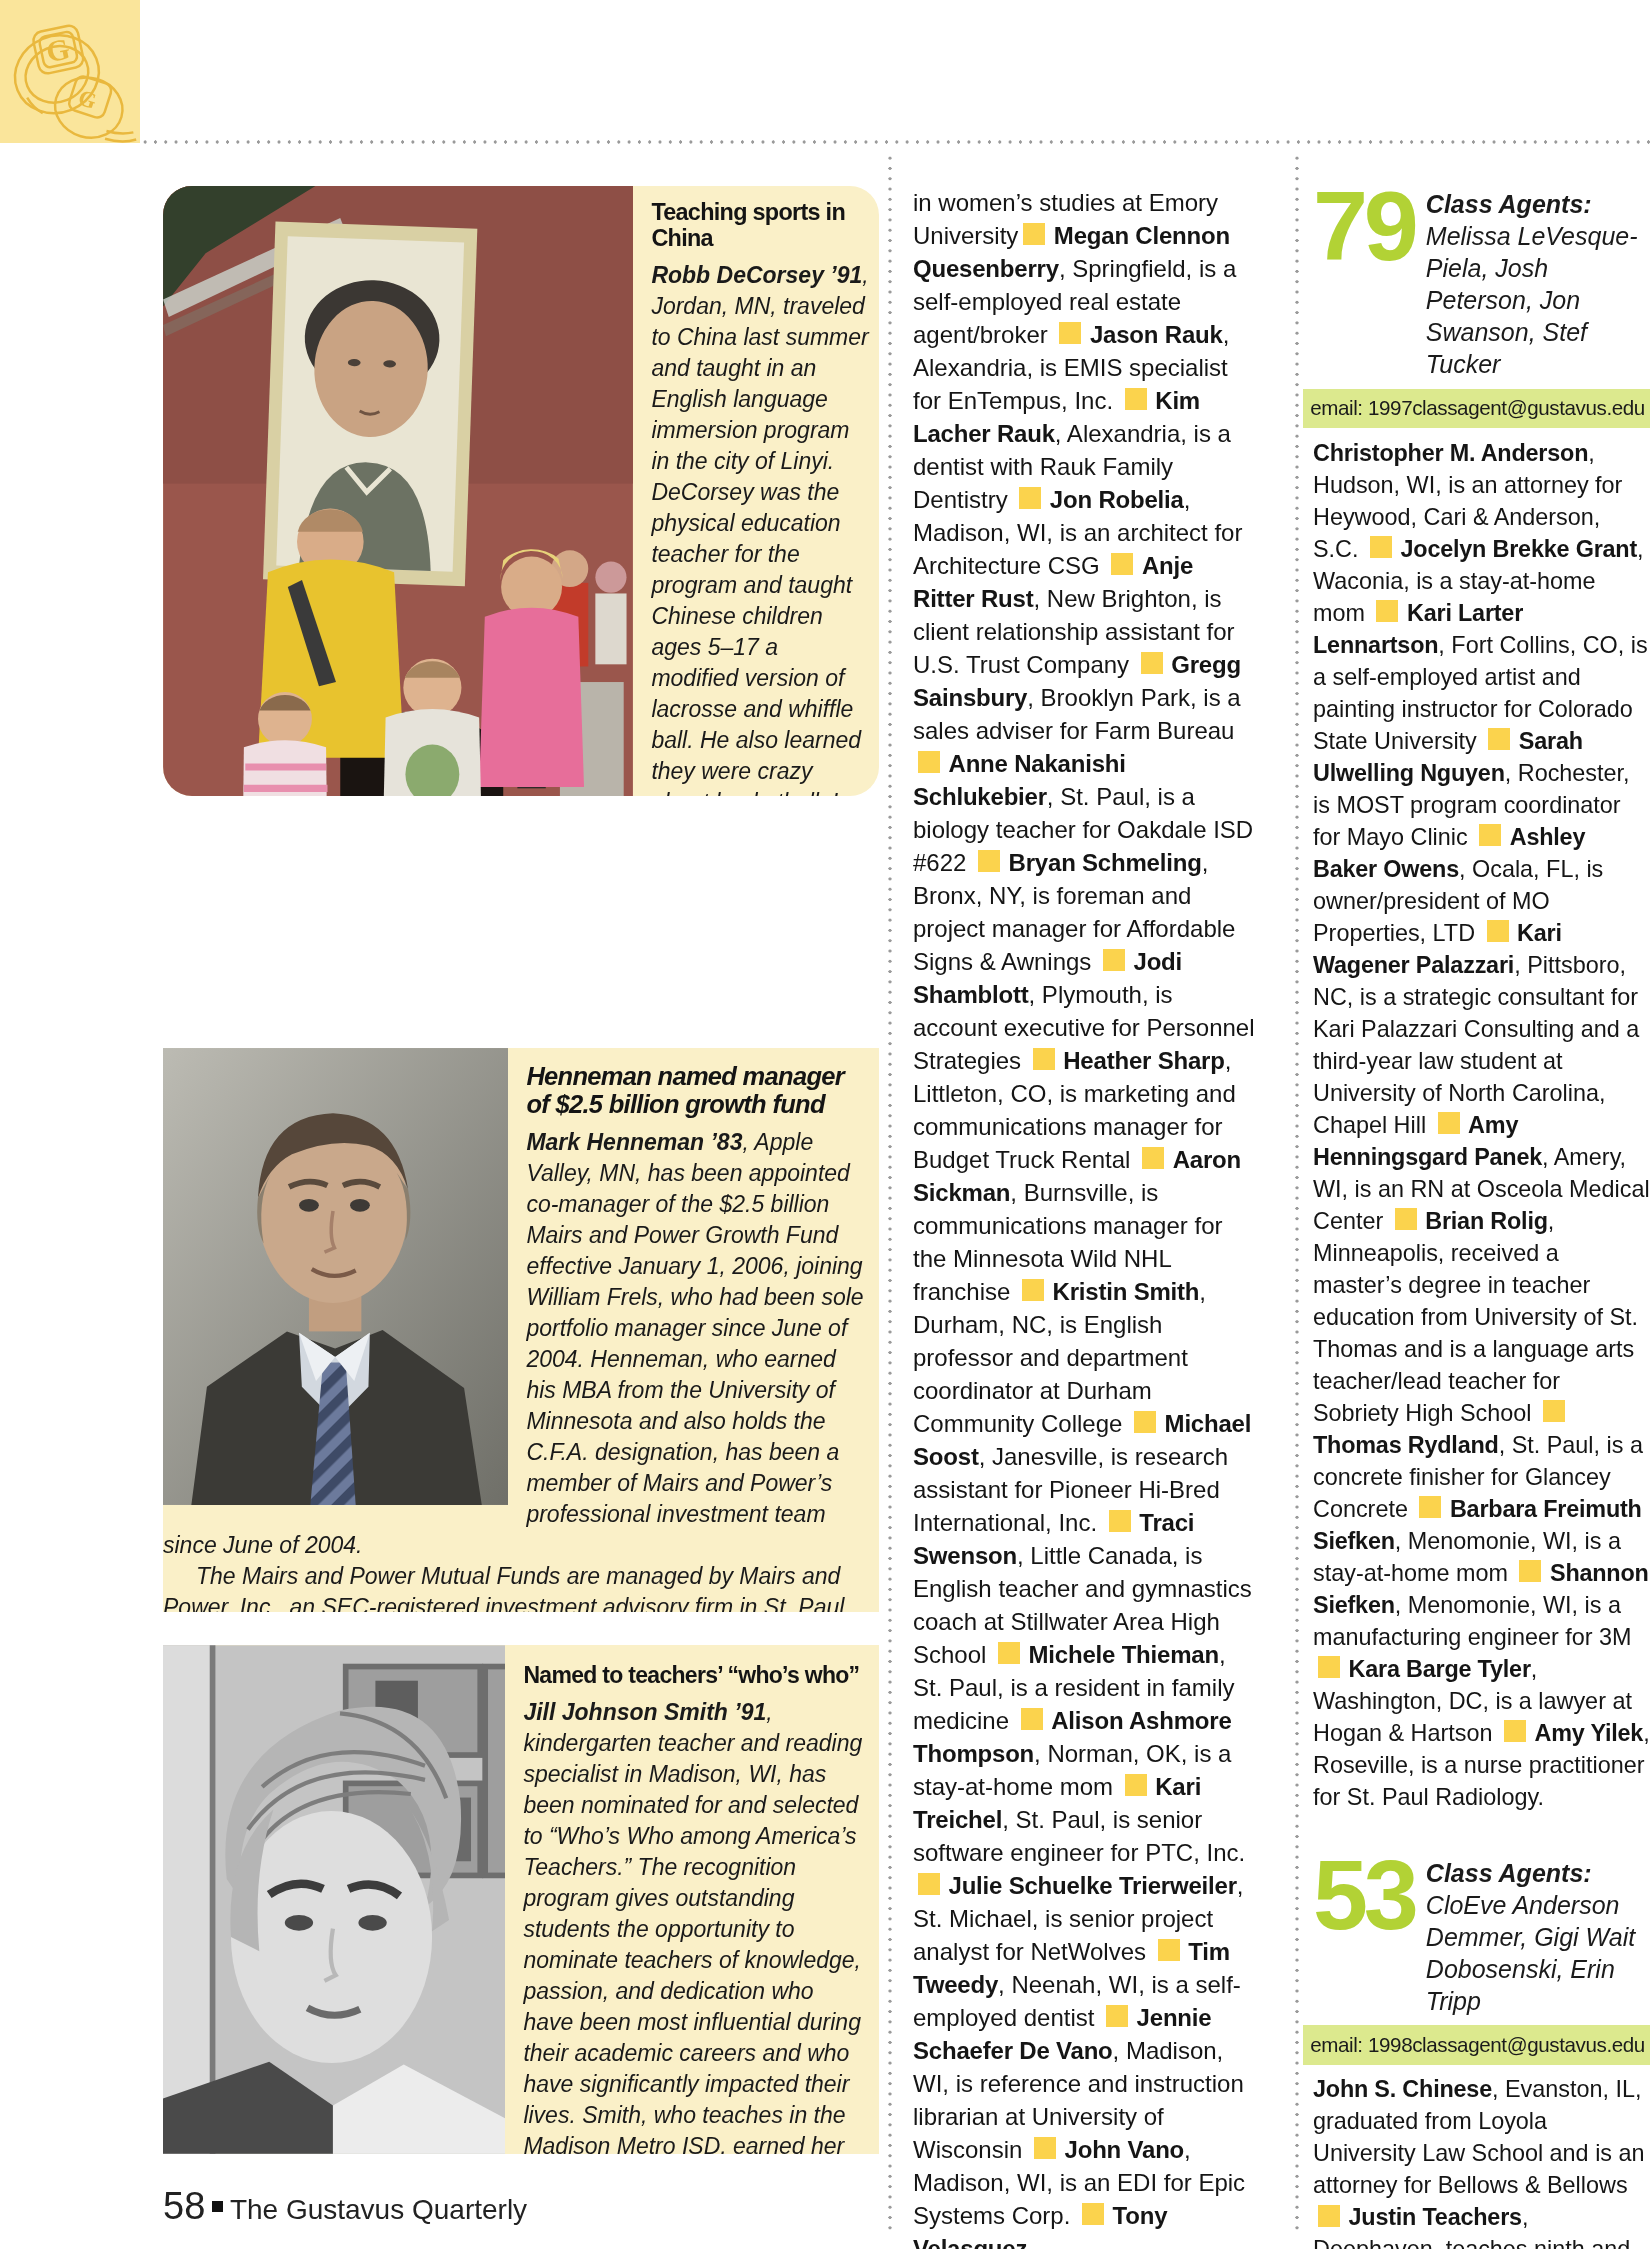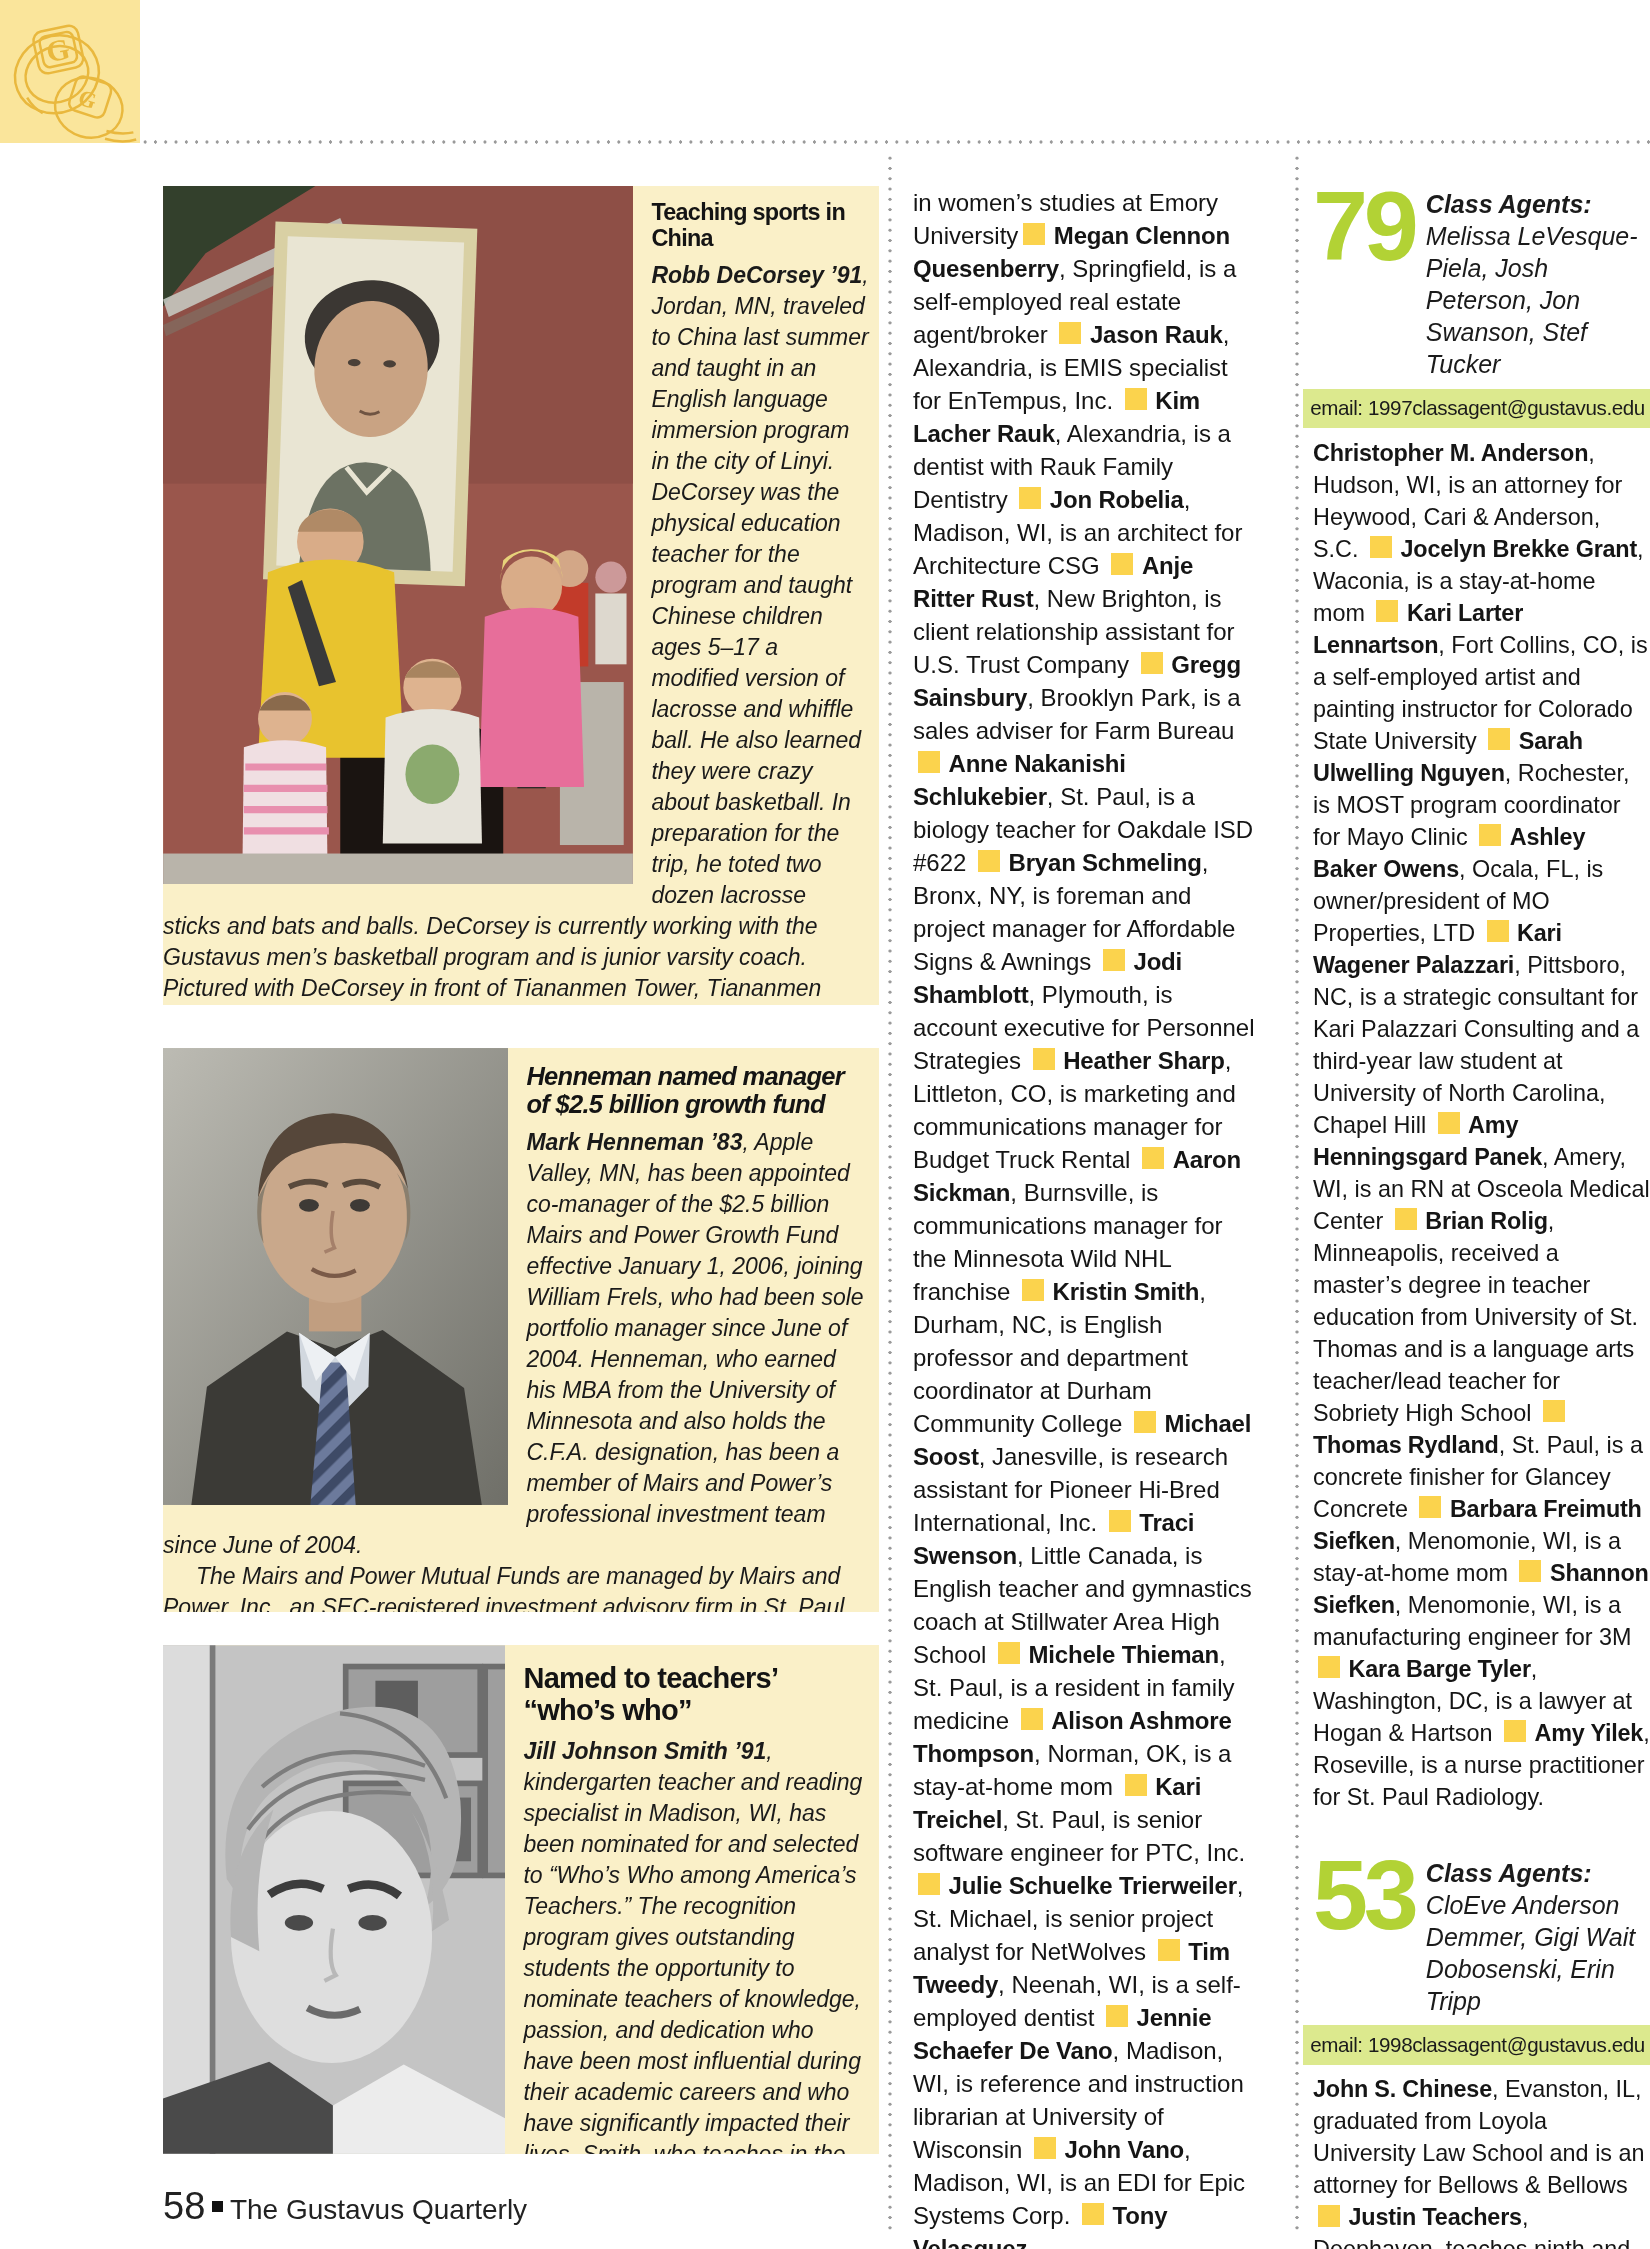--- a/index.html
+++ b/index.html
@@ -14,28 +14,28 @@
   .hdot{position:absolute;left:140px;top:140px;right:0;height:4.3px;
     background-image:radial-gradient(circle,#9a9a9a 1.6px,transparent 1.9px);
     background-size:10.3px 4.3px;background-repeat:repeat-x;}
   .vdot{position:absolute;top:153px;height:2077px;width:4.3px;
     background-image:radial-gradient(circle,#9a9a9a 1.6px,transparent 1.9px);
     background-size:4.3px 10.3px;background-repeat:repeat-y;}
   .vdot1{left:888px;}
   .vdot2{left:1295px;}
   
   .story{position:absolute;background:#FAF0C8;overflow:hidden;box-sizing:border-box;}
-  .s1{left:163px;top:186px;width:716px;height:819px;}
+  .s1{left:163px;top:186px;width:716px;height:610px;border-radius:29px;}
   .s2{left:163px;top:1048px;width:716px;height:564px;}
   .s3{left:163px;top:1645px;width:716px;height:509px;}
   .story .photo{float:left;margin:0 18.4px 10px 0;display:block;}
   .story h2{font-weight:bold;letter-spacing:-0.7px;line-height:1.1;margin:14px 8.5px 8.5px 0;color:#141414;}
   .s1 h2{font-size:23.4px;}
   .s2 h2{font-size:25.5px;font-style:italic;}
-  .s3 h2{font-size:29px;margin-top:18.4px;margin-left:43px;}
+  .s3 h2{font-size:23px;margin-top:18.4px;margin-left:43px;}
   .story p{font-style:italic;font-size:23px;line-height:31px;margin:0 10px 0 0;color:#1a1a1a;}
   .story .lead{font-weight:bold;}
   .story .p2{text-indent:33px;margin-top:0;}
   
   .midcol{position:absolute;left:913px;top:186px;width:343px;}
   .rightcol{position:absolute;left:1313px;top:181px;width:339px;}
   .entries{font-size:23.4px;line-height:32px;margin:0;color:#151515;}
   .midcol .entries{font-size:24px;line-height:33px;}
   .entries b{font-weight:bold;letter-spacing:-0.2px;}
   .bullet{display:inline-block;width:22px;height:22px;background:#FBD34D;margin:0 8.5px 0 5px;vertical-align:-1.4px;}

